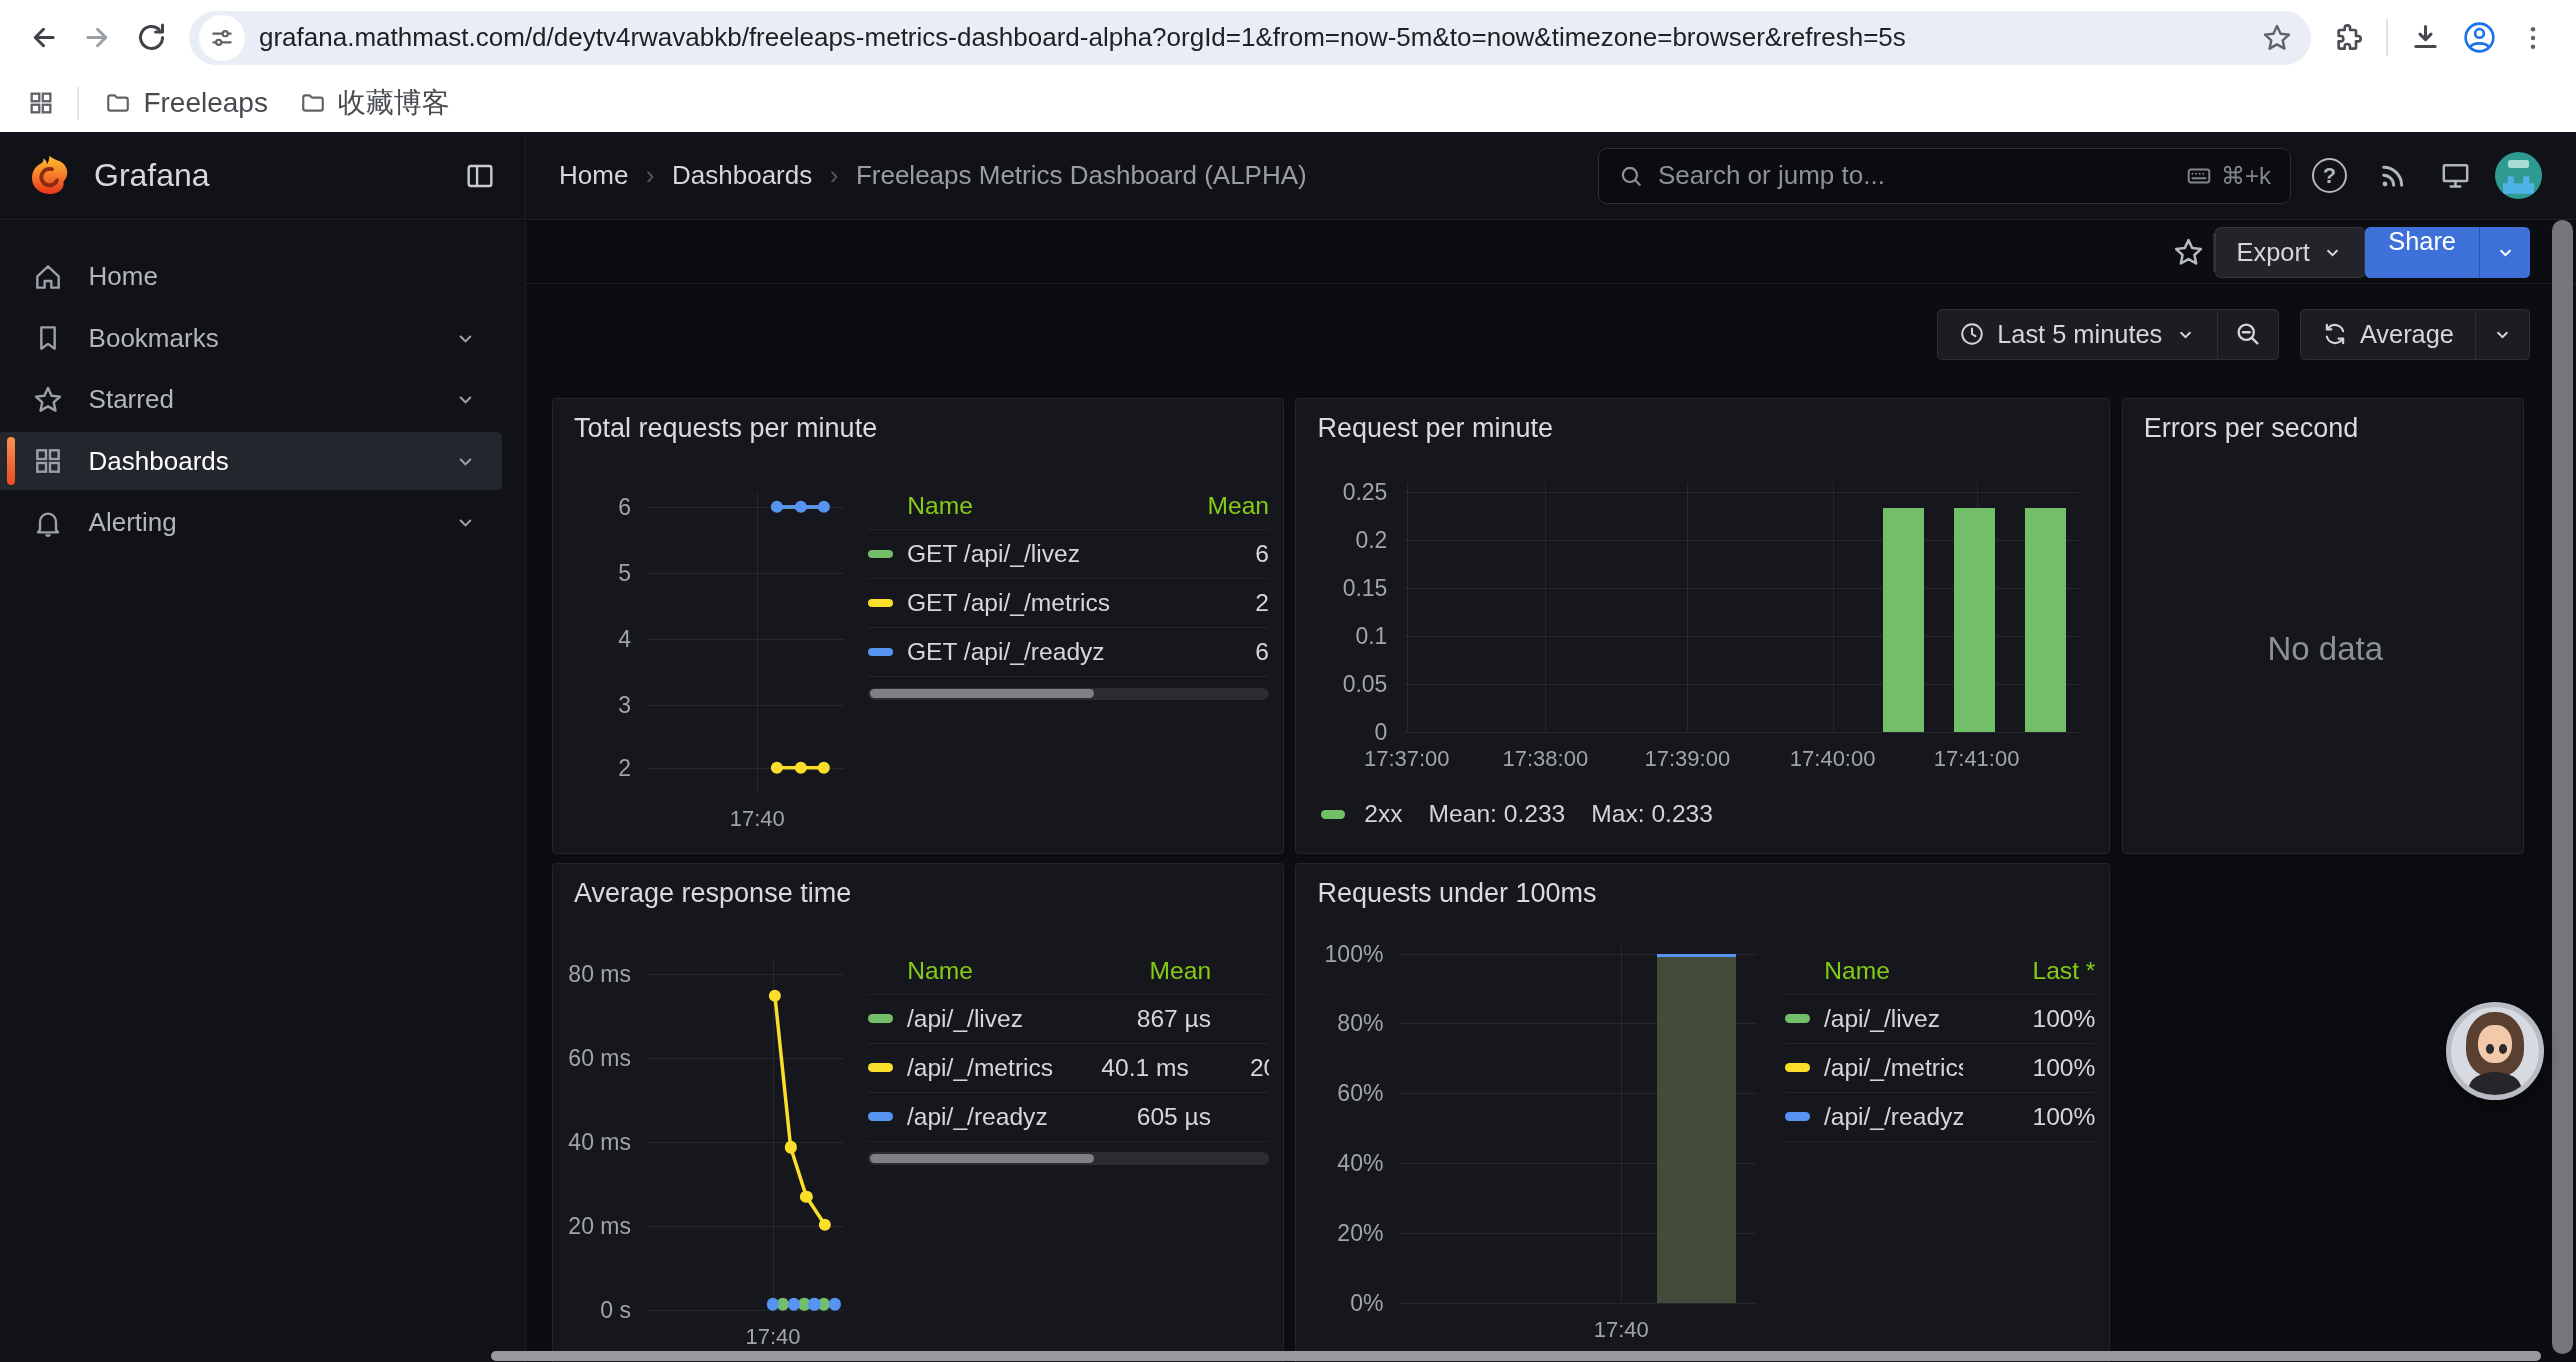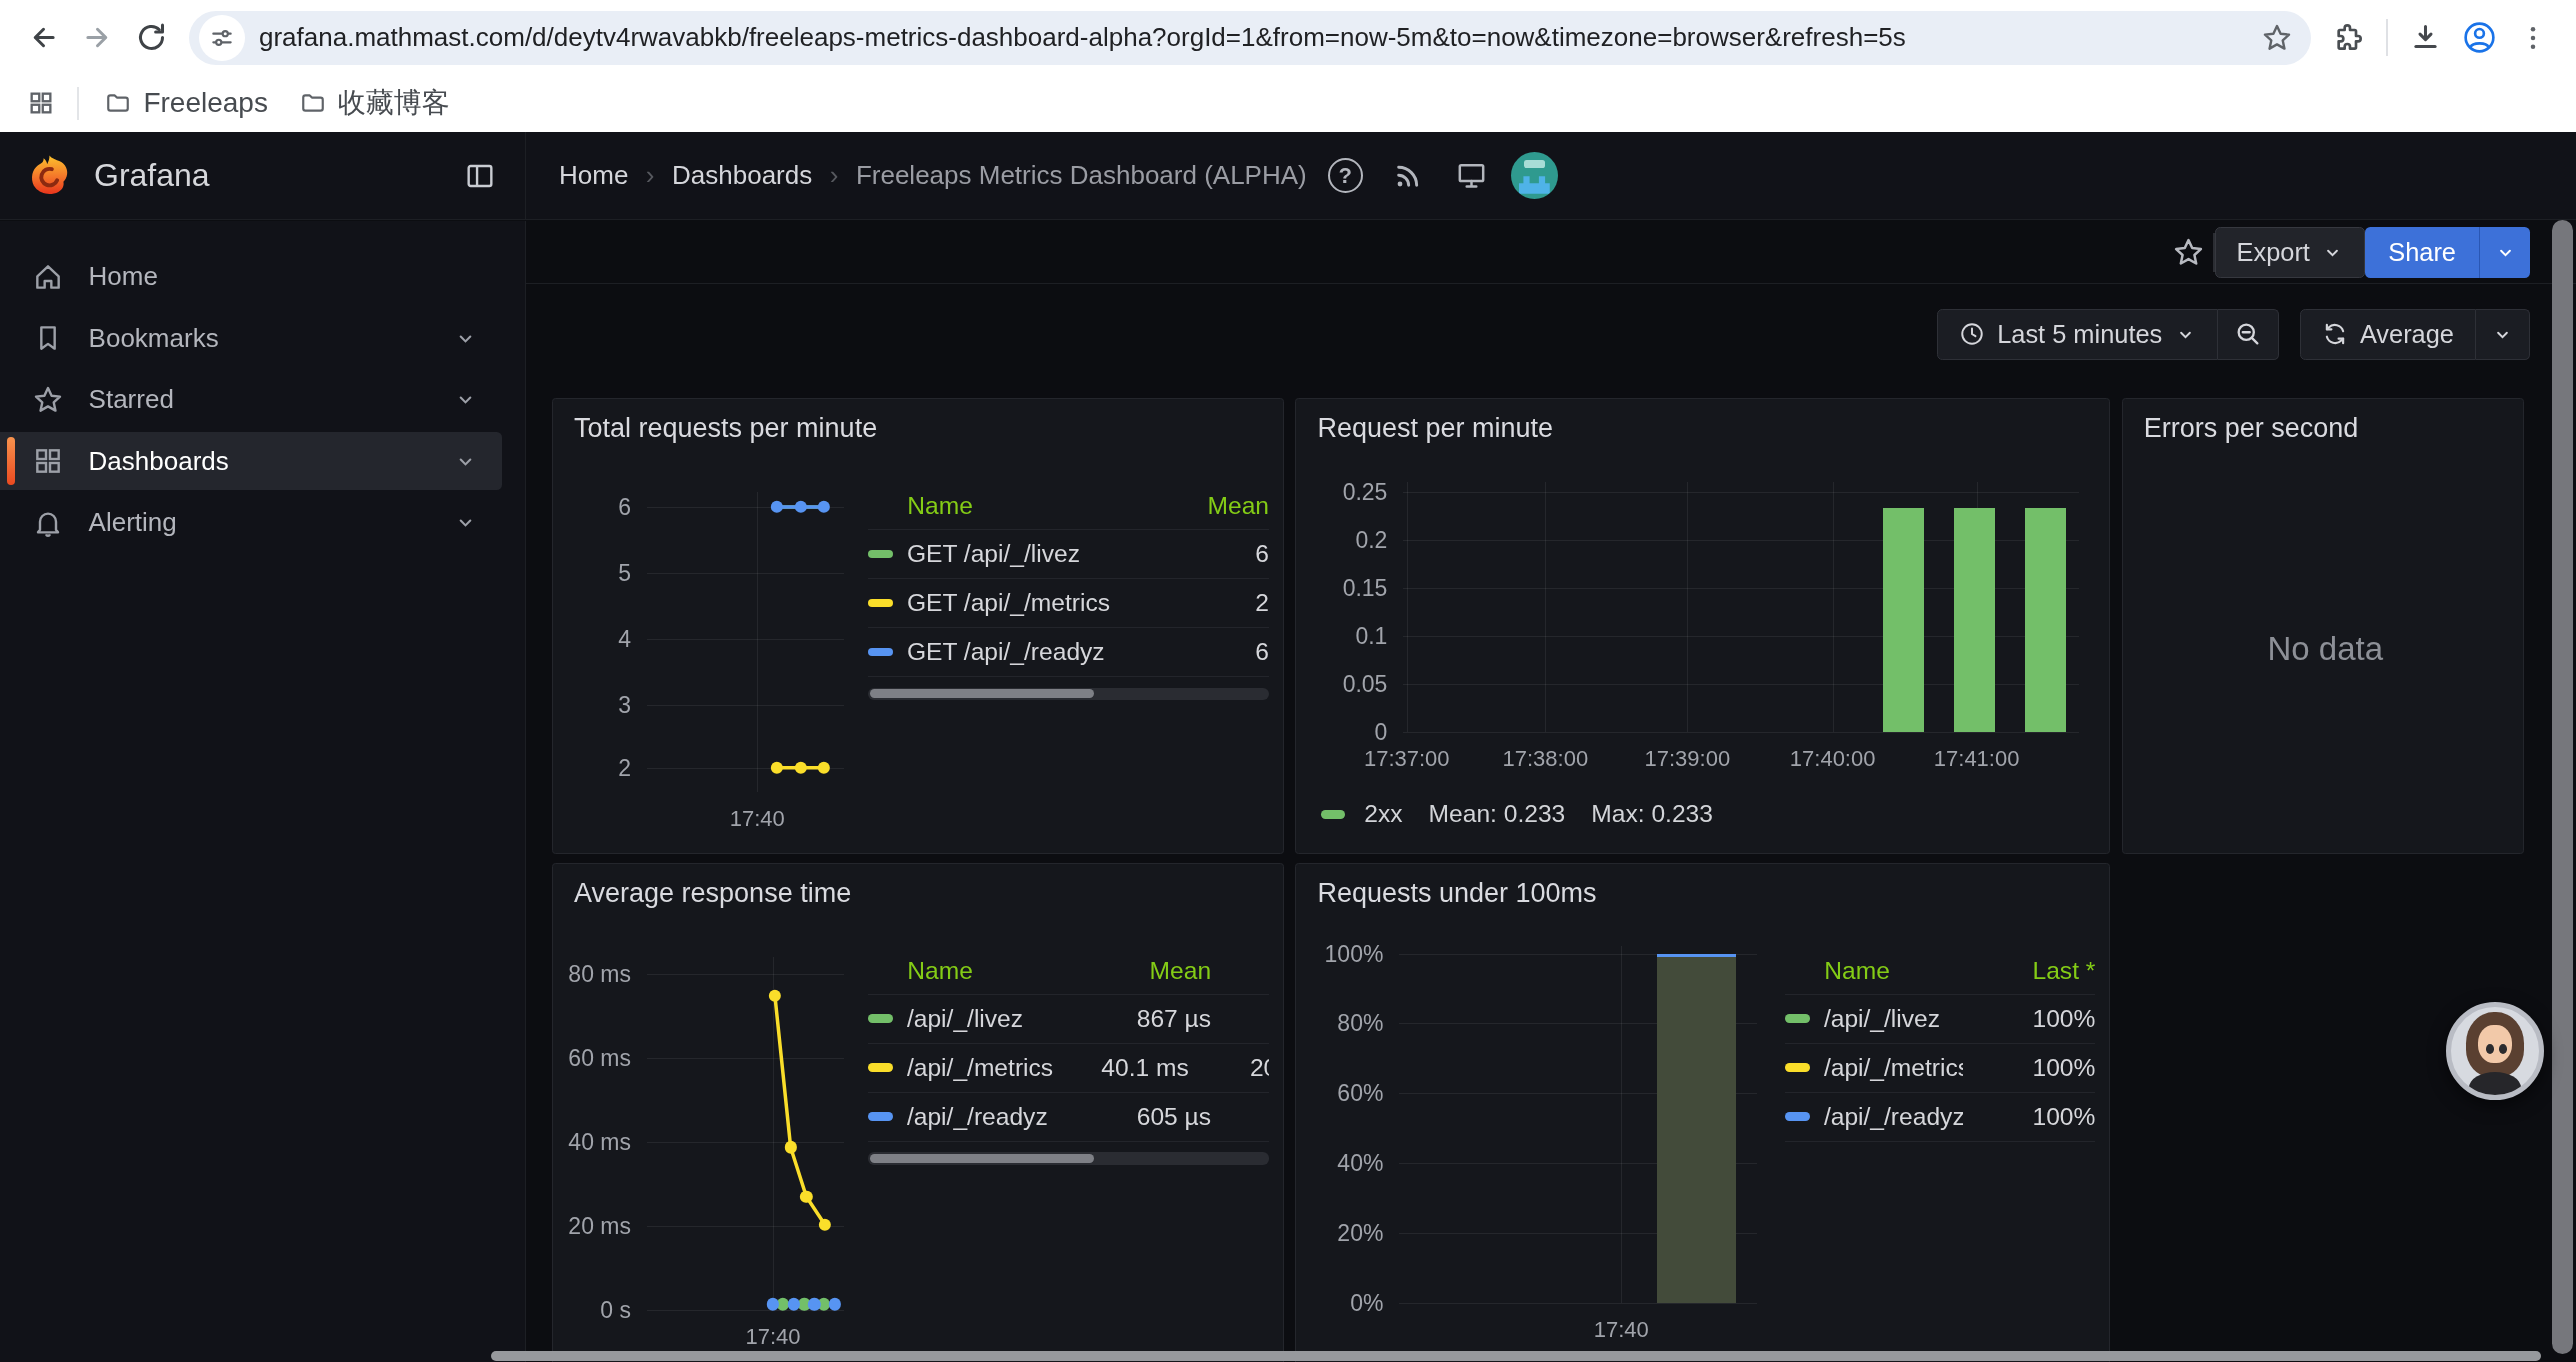--- a/index.html
+++ b/index.html
@@ -43,21 +43,21 @@
   .side-item{height:58px;display:flex;align-items:center;gap:24.6px;margin:3.5px 23px 3.5px 0;padding-left:32px;color:#b4b6bd;font-size:26px;position:relative;border-radius:0 5.3px 5.3px 0;cursor:pointer}
   .side-item .sicon{color:#9da0a8;width:32px;height:32px;flex:0 0 auto}
   .side-item .chev{margin-left:auto;margin-right:24.6px;color:#9da0a8}
   .side-item.active{background:#24262d;color:#fff}
   .side-item.active::before{content:'';position:absolute;left:7px;top:5.3px;bottom:5.3px;width:8px;border-radius:4.4px;background:linear-gradient(180deg,#f8934e,#eb4a20)}
 
   .main{flex:1;position:relative;background:#0c0d11;overflow:hidden}
   .row-actions{height:63px;display:flex;align-items:center;justify-content:flex-end;gap:0;padding-right:46px;border-bottom:1.8px solid #1d1f24}
   .vdiv{width:1.8px;height:39px;background:#2b2d33}
   .btn{height:51px;display:flex;align-items:center;gap:12.3px;padding:0 21px;border-radius:5.3px;font-size:25.4px;color:#d5d6db;background:#22242a;border:1.8px solid #36383f;cursor:pointer;white-space:nowrap}
-  .btn-share{height:51px;display:flex;align-items:center;background:#3d71d9;border:none;color:#fff;padding:0 23px;border-radius:5.3px 0 0 5.3px;font-size:25.4px;font-weight:500;cursor:pointer}
+  .btn-share{height:51px;display:flex;background:#3d71d9;border:none;color:#fff;padding:0 23px;border-radius:5.3px 0 0 5.3px;font-size:25.4px;font-weight:500;cursor:pointer}
   .share-chev{height:51px;width:51px;background:#3d71d9;border-left:1.8px solid #2a57b4;border-radius:0 5.3px 5.3px 0;display:flex;align-items:center;justify-content:center;color:#fff;cursor:pointer}
   .iconbtn{width:49px;height:49px;display:flex;align-items:center;justify-content:center;color:#b7b9c0;cursor:pointer}
   .row-time{height:112px;display:flex;align-items:flex-start;justify-content:flex-end;gap:21px;padding:24.6px 46px 0 0}
   .seg{display:flex}
   .btn-ghost{background:#1b1d23;border:1.8px solid #2e3037}
   .seg .first{border-radius:5.3px 0 0 5.3px}
   .seg .lastb{border-radius:0 5.3px 5.3px 0;border-left:none;padding:0 16px}
 
   .canvas{position:absolute;top:177px;left:0;right:0;bottom:0;padding-left:26px}
   .grid{display:grid;grid-template-columns:732px 815px 402px;grid-template-rows:456px 509px;gap:8.8px 11.4px}
@@ -211,20 +211,34 @@
           </svg>
       </span>
     </div>
     <div class="head-main">
       <div class="breadcrumb">
         <span class="crumb">Home</span>
         <span class="crumb-sep">›</span>
         <span class="crumb">Dashboards</span>
         <span class="crumb-sep">›</span>
         <span class="crumb last">Freeleaps Metrics Dashboard (ALPHA)</span>
+      </div>
+      <div class="searchbox">
+        <svg width="26" height="26" viewBox="0 0 24 24" fill="none" stroke="#8e9198" stroke-width="2" stroke-linecap="round">
+            <circle cx="11" cy="11" r="6.5"></circle>
+            <path d="M20 20l-4.3-4.3"></path>
+          </svg>
+        <span>Search or jump to...</span>
+        <span class="kbd-hint">
+          <svg width="26" height="26" viewBox="0 0 24 24" fill="none" stroke="#83868d" stroke-width="1.8" stroke-linecap="round">
+              <rect x="2.5" y="6" width="19" height="12" rx="2"></rect>
+              <path d="M6 10h.01M9.3 10h.01M12.6 10h.01M15.9 10h.01M6 14h12"></path>
+            </svg>
+          <span>⌘+k</span>
+        </span>
       </div>
       <span class="hico">
           <span class="help-circ">?</span>
         </span>
       <span class="hico">
         <svg width="32" height="32" viewBox="0 0 24 24" fill="none" stroke="currentColor" stroke-width="2.2" stroke-linecap="round">
             <path d="M5 11.5a7.5 7.5 0 0 1 7.5 7.5M5 5.5A13.5 13.5 0 0 1 18.5 19"></path>
             <circle cx="6" cy="18" r="1.8" fill="currentColor" stroke="none"></circle>
           </svg>
       </span>

